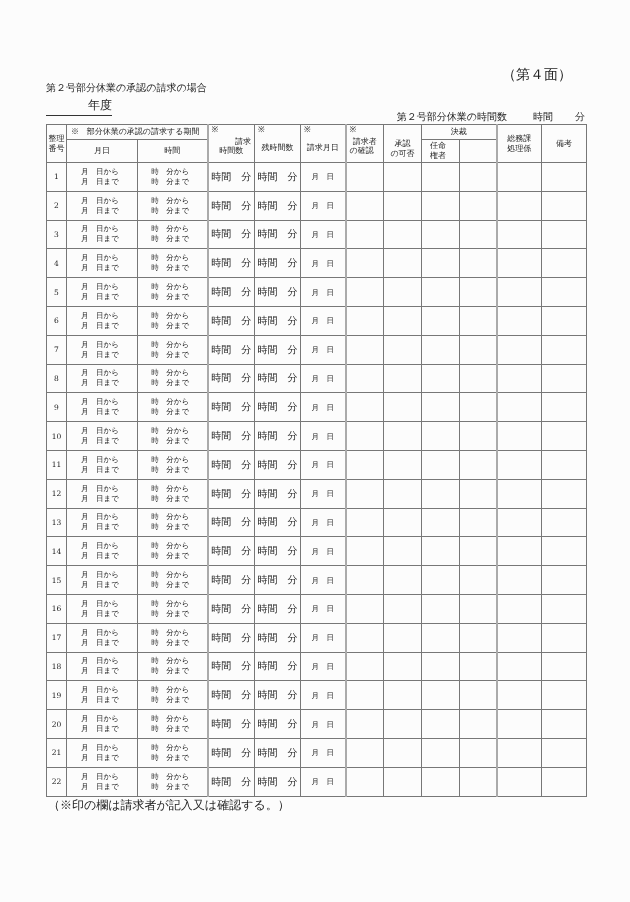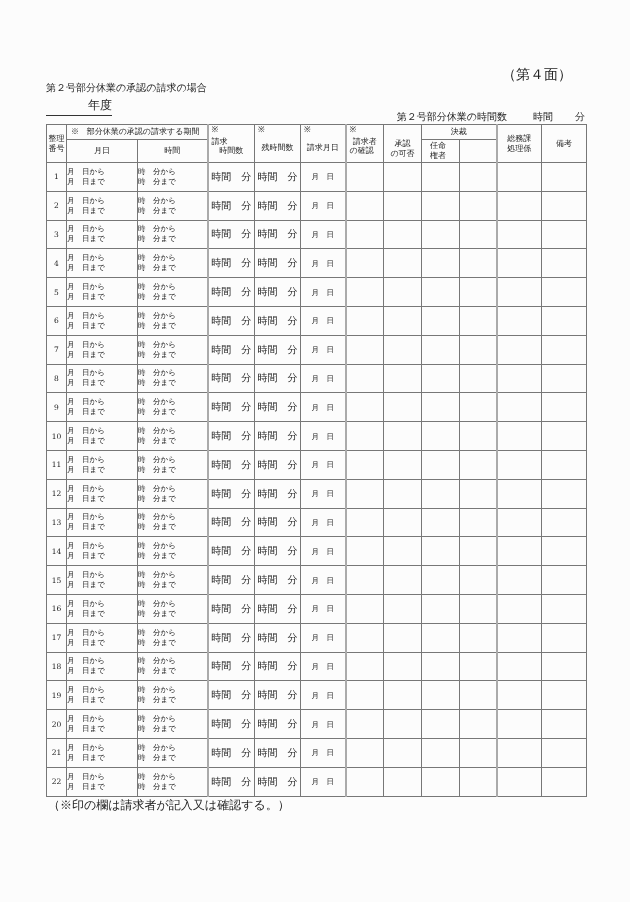--- a/index.html
+++ b/index.html
@@ -36,21 +36,21 @@
       line-height: 1.2;
     }
     table.grid th { text-align: center; }
     .thick-l { border-left: 2px solid #aaa !important; }
     .dashed-l { border-left: 1px dashed #999 !important; }
     .h1 td, .h1 th { height: 14px; }
     .h2 td, .h2 th { height: 22px; }
     tr.data td { height: 27.8px; }
     .mark-span { text-align: left !important; padding-left: 4px !important; white-space: nowrap; }
     .num { text-align: center; font-size: 7.5px; }
-    .date2, .time2 { text-align: left; padding-right: 4px !important; white-space: nowrap; font-size: 7.5px; }
+    .date2, .time2 { text-align: center; padding-right: 4px !important; white-space: nowrap; font-size: 7.5px; }
     .date2 div, .time2 div { line-height: 10px; }
     .hm { text-align: center; white-space: nowrap; font-size: 10px; }
     .md { text-align: center; white-space: nowrap; font-size: 7.5px; }
     .footnote { left: 48px; top: 797px; font-size: 12px; }
   </style>
 </head>
 <body>
 
 <div class="abs page-label">（第４面）</div>
 <div class="abs form-title">第２号部分休業の承認の請求の場合</div>
@@ -76,21 +76,21 @@
   </colgroup>
   <thead>
     <tr class="h1">
       <th rowspan="2">
           <div>整理</div>
           <div>番号</div>
         </th>
       <th colspan="2" class="mark-span"><span>※</span>&nbsp;&nbsp; <span>部分休業の承認の請求する期間</span></th>
       <th rowspan="2" class="thick-l" style="vertical-align:top;text-align:left;padding-left:3px;">
           <div>※</div>
-          <div style="text-align:left;padding-right:3px;margin-top:2px;">請求</div>
+          <div style="text-align:right;padding-right:3px;margin-top:2px;">請求</div>
           <div style="text-align:center;padding-right:3px;">時間数</div>
         </th>
       <th rowspan="2" style="vertical-align:top;text-align:left;padding-left:3px;">
           <div>※</div>
           <div style="text-align:center;padding-right:3px;margin-top:8px;">残時間数</div>
         </th>
       <th rowspan="2" style="vertical-align:top;text-align:left;padding-left:3px;">
           <div>※</div>
           <div style="text-align:center;padding-right:3px;margin-top:8px;">請求月日</div>
         </th>

